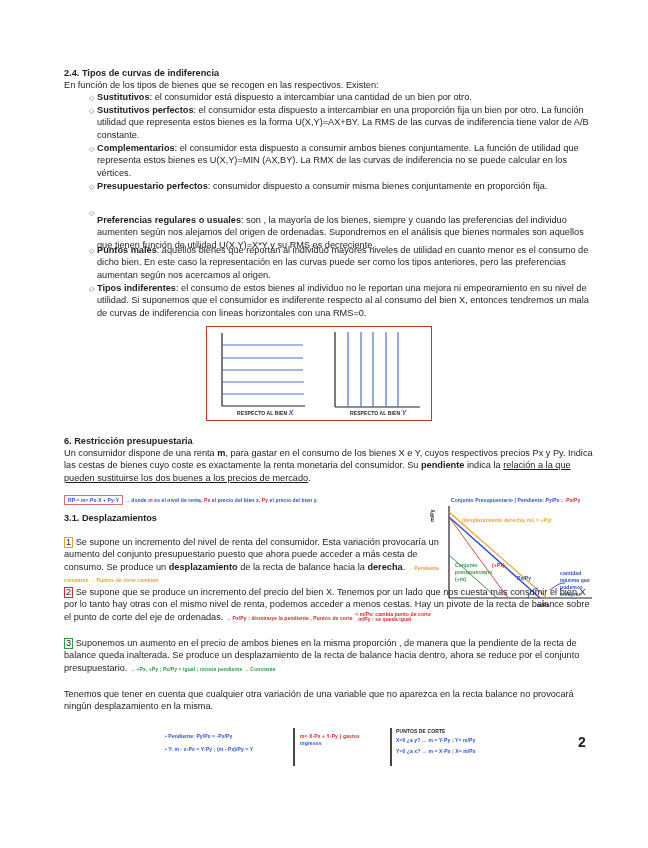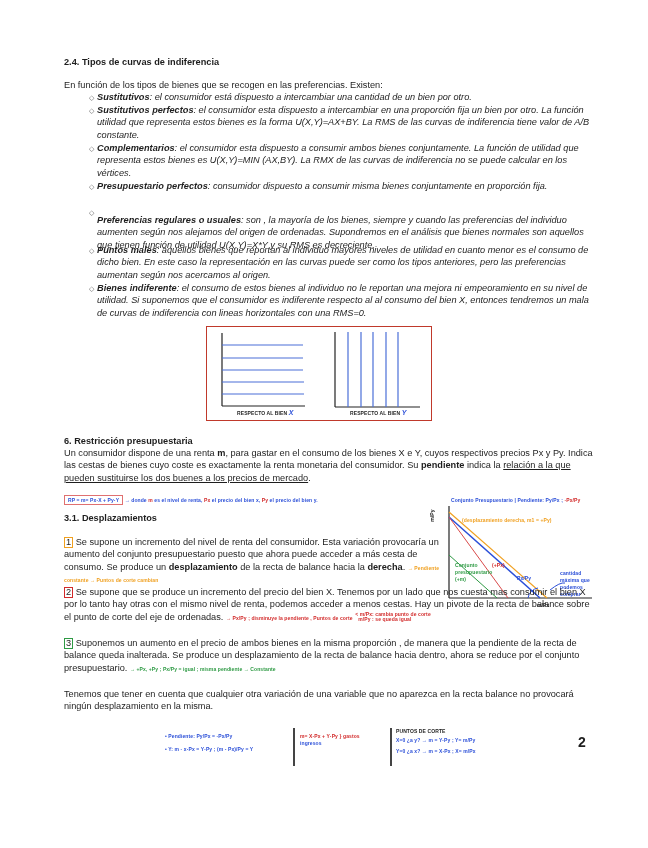--- a/index.html
+++ b/index.html
@@ -2,55 +2,55 @@
 <html><head>
   <meta charset="utf-8">
   <style>
     html, body { margin:0; padding:0; background:#ffffff; }
     body { width:648px; height:848px; position:relative; overflow:hidden;
       font-family:"Liberation Sans", sans-serif; font-size:9.2px; color:#1e1e1e; line-height:12.4px; }
     .abs { position:absolute; }
     .h { font-weight:bold; }
     b { font-weight:bold; }
     .bul { position:absolute; left:89px; font-size:7px; color:#777; }
-    .item { position:absolute; left:97px; width:498px;font-style:italic; }
+    .item { position:absolute; left:97px; width:498px; }
     .hw { font-family:"Liberation Sans", sans-serif; font-size:5px; font-weight:bold; letter-spacing:0.1px; line-height:7px; }
     .blue { color:#2b4fd8; }
     .red { color:#d22a2a; }
     .orange { color:#f0a020; }
     .green { color:#2e9a44; }
     .u { text-decoration:underline; }
     .numbox { display:inline-block; border:1px solid; padding:0 1px; line-height:9px; }
   </style>
 </head>
 <body>
 
-<div class="abs h" style="left:64px;top:56px;">2.4. Tipos de curvas de indiferencia</div>
-<div class="abs" style="left:64px;top:79px;">En función de los tipos de bienes que se recogen en las preferencias. Existen:</div>
+<div class="abs h" style="left:64px;top:67px;">2.4. Tipos de curvas de indiferencia</div>
+<div class="abs" style="left:64px;top:79px;">En función de los tipos de bienes que se recogen en las respectivos. Existen:</div>
 
 <span class="bul" style="top:92px;">◇</span>
 <div class="item" style="top:91px;"><b>Sustitutivos</b><span>: el consumidor está dispuesto a intercambiar una cantidad de un bien por otro.</span></div>
 
 <span class="bul" style="top:105px;">◇</span>
 <div class="item" style="top:104px;"><b>Sustitutivos perfectos</b><span>: el consumidor esta dispuesto a intercambiar en una proporción fija un bien por otro. La función utilidad que representa estos bienes es la forma U(X,Y)=AX+BY. La RMS de las curvas de indiferencia tiene valor de A/B constante.</span></div>
 
 <span class="bul" style="top:143px;">◇</span>
 <div class="item" style="top:142px;"><b>Complementarios</b><span>: el consumidor esta dispuesto a consumir ambos bienes conjuntamente. La función de utilidad que representa estos bienes es U(X,Y)=MIN (AX,BY). La RMX de las curvas de indiferencia no se puede calcular en los vértices.</span></div>
 
 <span class="bul" style="top:181px;">◇</span>
 <div class="item" style="top:180px;"><b>Presupuestario perfectos</b><span>: consumidor dispuesto a consumir misma bienes conjuntamente en proporción fija.</span></div>
 
 <span class="bul" style="top:207px;">◇</span>
 <div class="item" style="top:214px;"><b>Preferencias regulares o usuales</b><span>: son , la mayoría de los bienes, siempre y cuando las preferencias del individuo aumenten según nos alejamos del origen de ordenadas. Supondremos en el análisis que bienes normales son aquellos que tienen función de utilidad U(X,Y)=X*Y y su RMS es decreciente.</span></div>
 
 <span class="bul" style="top:245px;">◇</span>
 <div class="item" style="top:244px;"><b>Puntos males</b><span>: aquellos bienes que reportan al individuo mayores niveles de utilidad en cuanto menor es el consumo de dicho bien. En este caso la representación en las curvas puede ser como los tipos anteriores, pero las preferencias aumentan según nos acercamos al origen.</span></div>
 
 <span class="bul" style="top:283px;">◇</span>
-<div class="item" style="top:282px;"><b>Bienes indiferente</b><span>: el consumo de estos bienes al individuo no le reportan una mejora ni empeoramiento en su nivel de utilidad. Si suponemos que el consumidor es indiferente respecto al al consumo del bien X, entonces tendremos un mala de curvas de indiferencia con lineas horizontales con una RMS=0.</span></div>
+<div class="item" style="top:282px;"><b>Tipos indiferentes</b><span>: el consumo de estos bienes al individuo no le reportan una mejora ni empeoramiento en su nivel de utilidad. Si suponemos que el consumidor es indiferente respecto al al consumo del bien X, entonces tendremos un mala de curvas de indiferencia con lineas horizontales con una RMS=0.</span></div>
 
 <div class="abs" style="left:206px;top:326px;width:224px;height:93px;border:1.5px solid #c0392b;">
   <svg width="224" height="93">
 
     <line x1="15" y1="6" x2="15" y2="79" stroke="#222" stroke-width="1.2"></line>
     <line x1="15" y1="79" x2="98" y2="79" stroke="#222" stroke-width="1.2"></line>
     <g stroke="#4a6fd8" stroke-width="1.2">
       <line x1="15" y1="18" x2="96" y2="18"></line>
       <line x1="15" y1="31" x2="96" y2="31"></line>
       <line x1="15" y1="43" x2="96" y2="43"></line>

